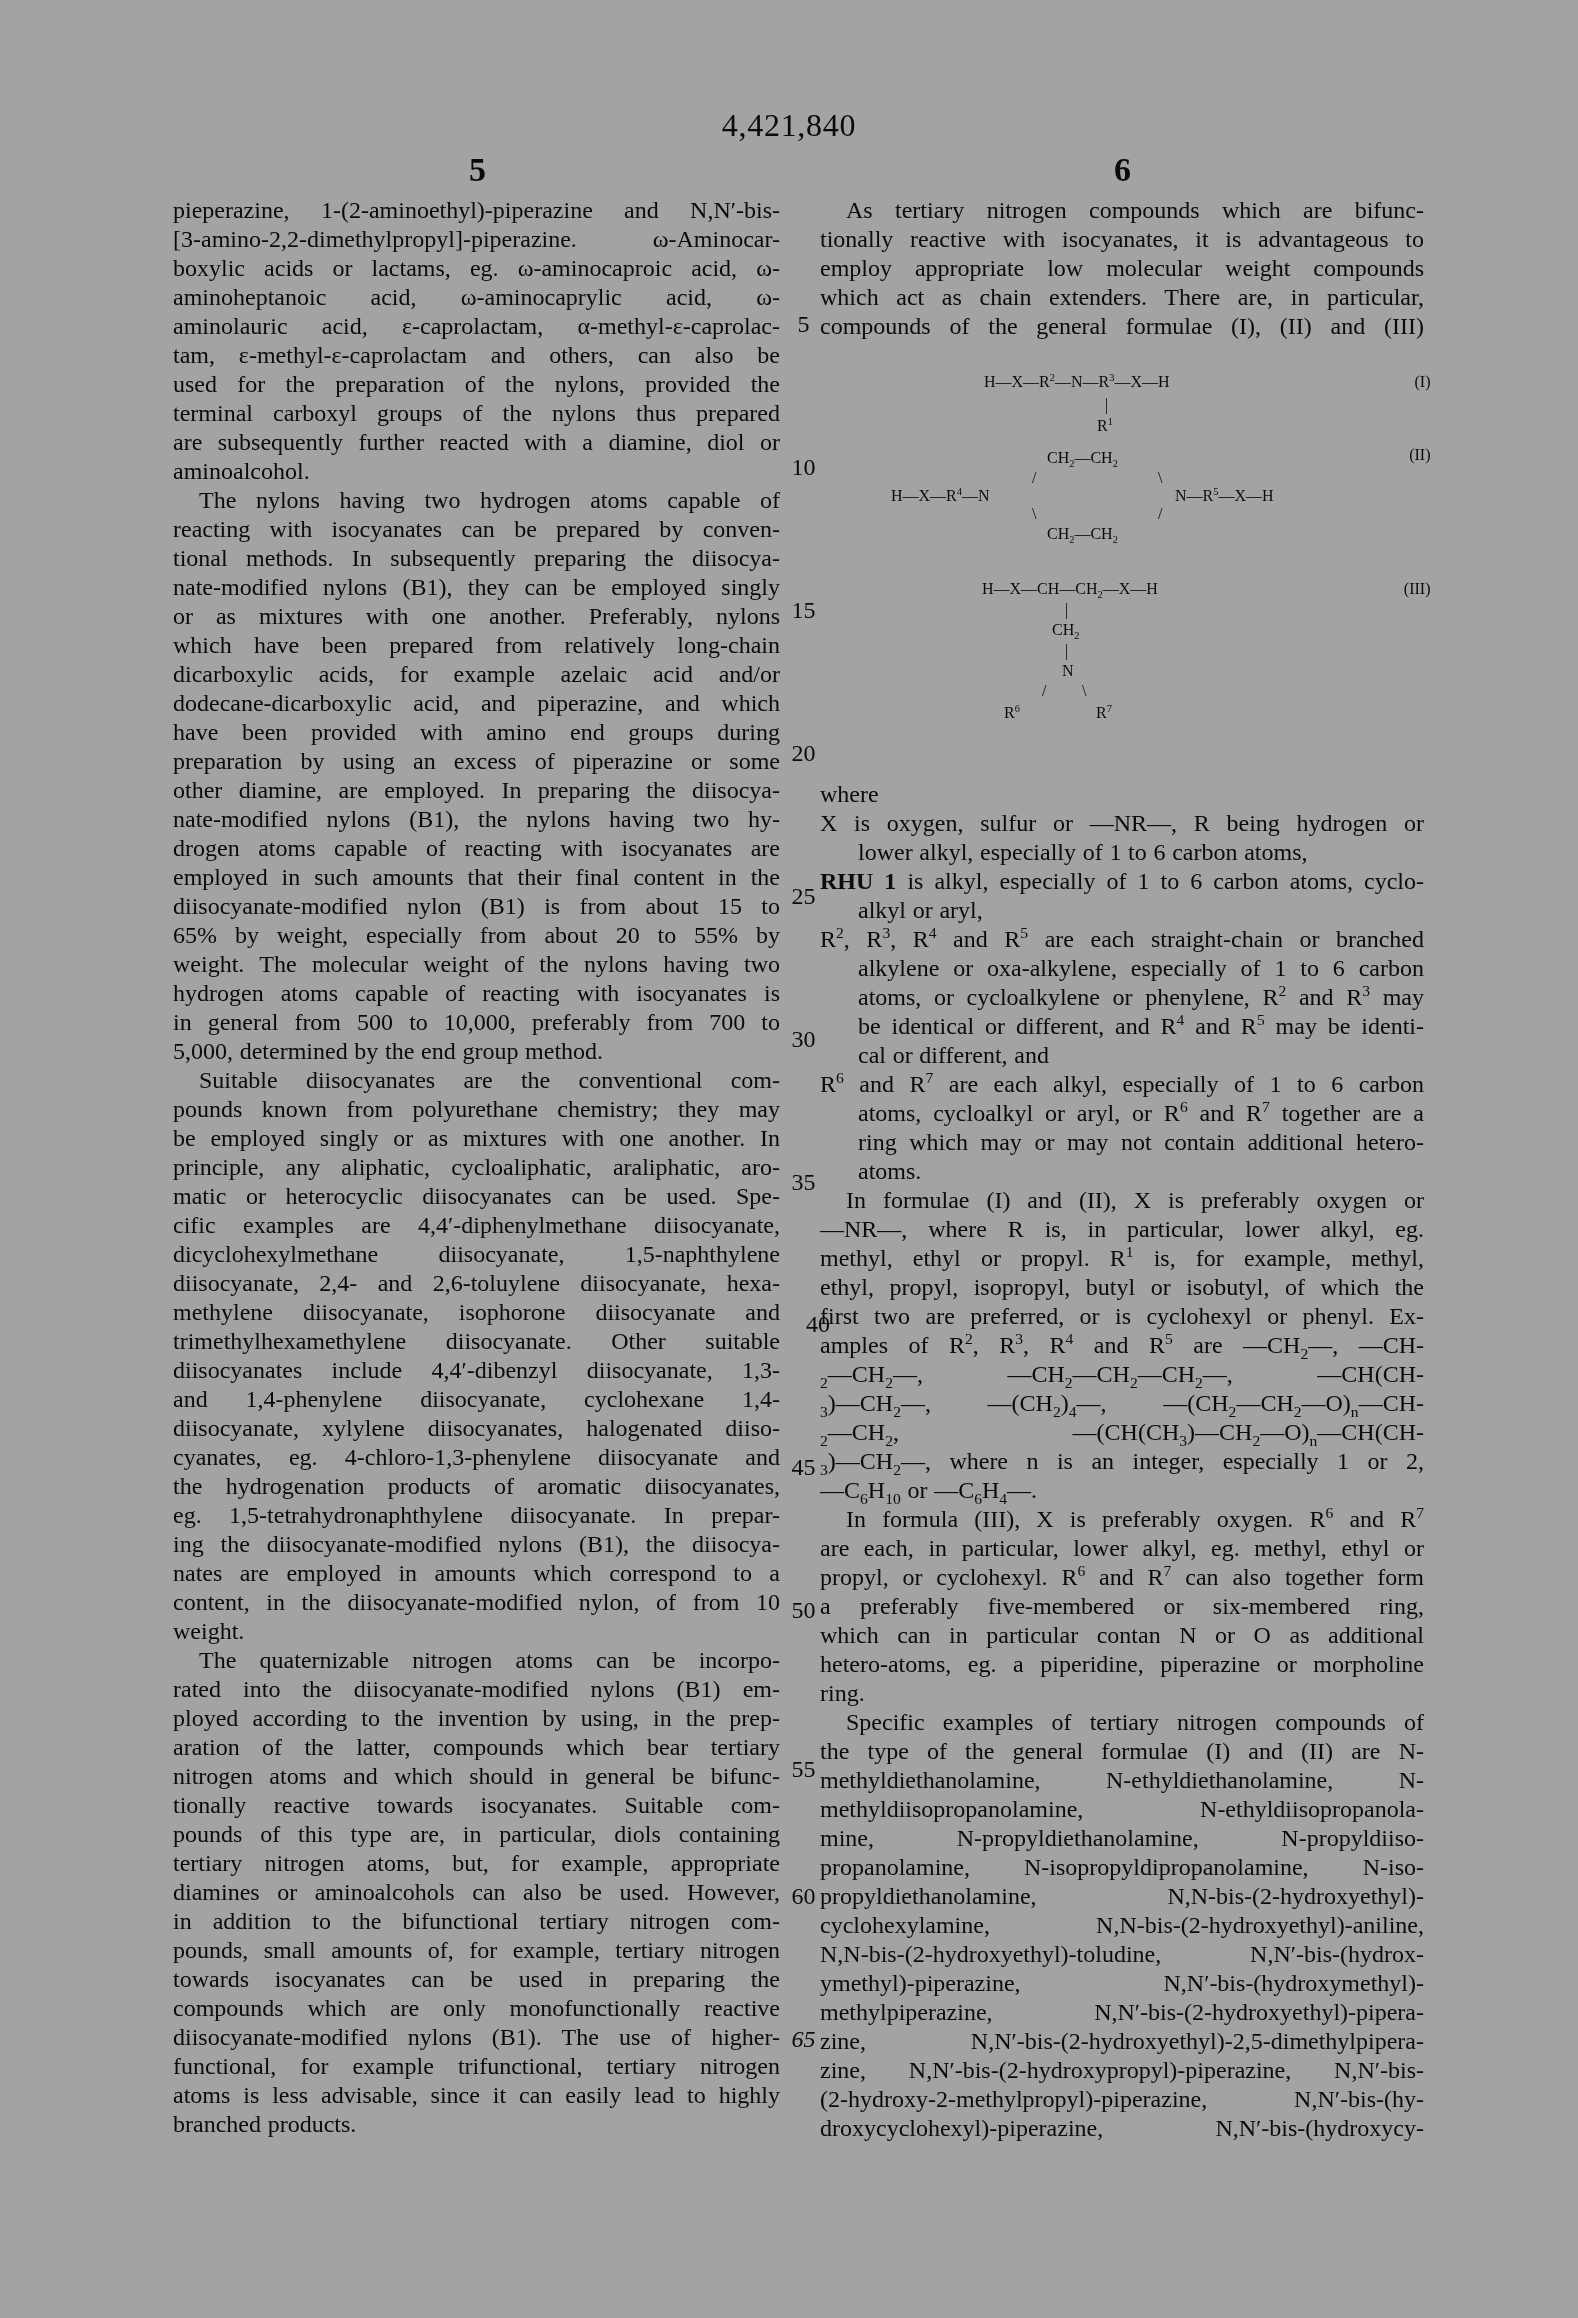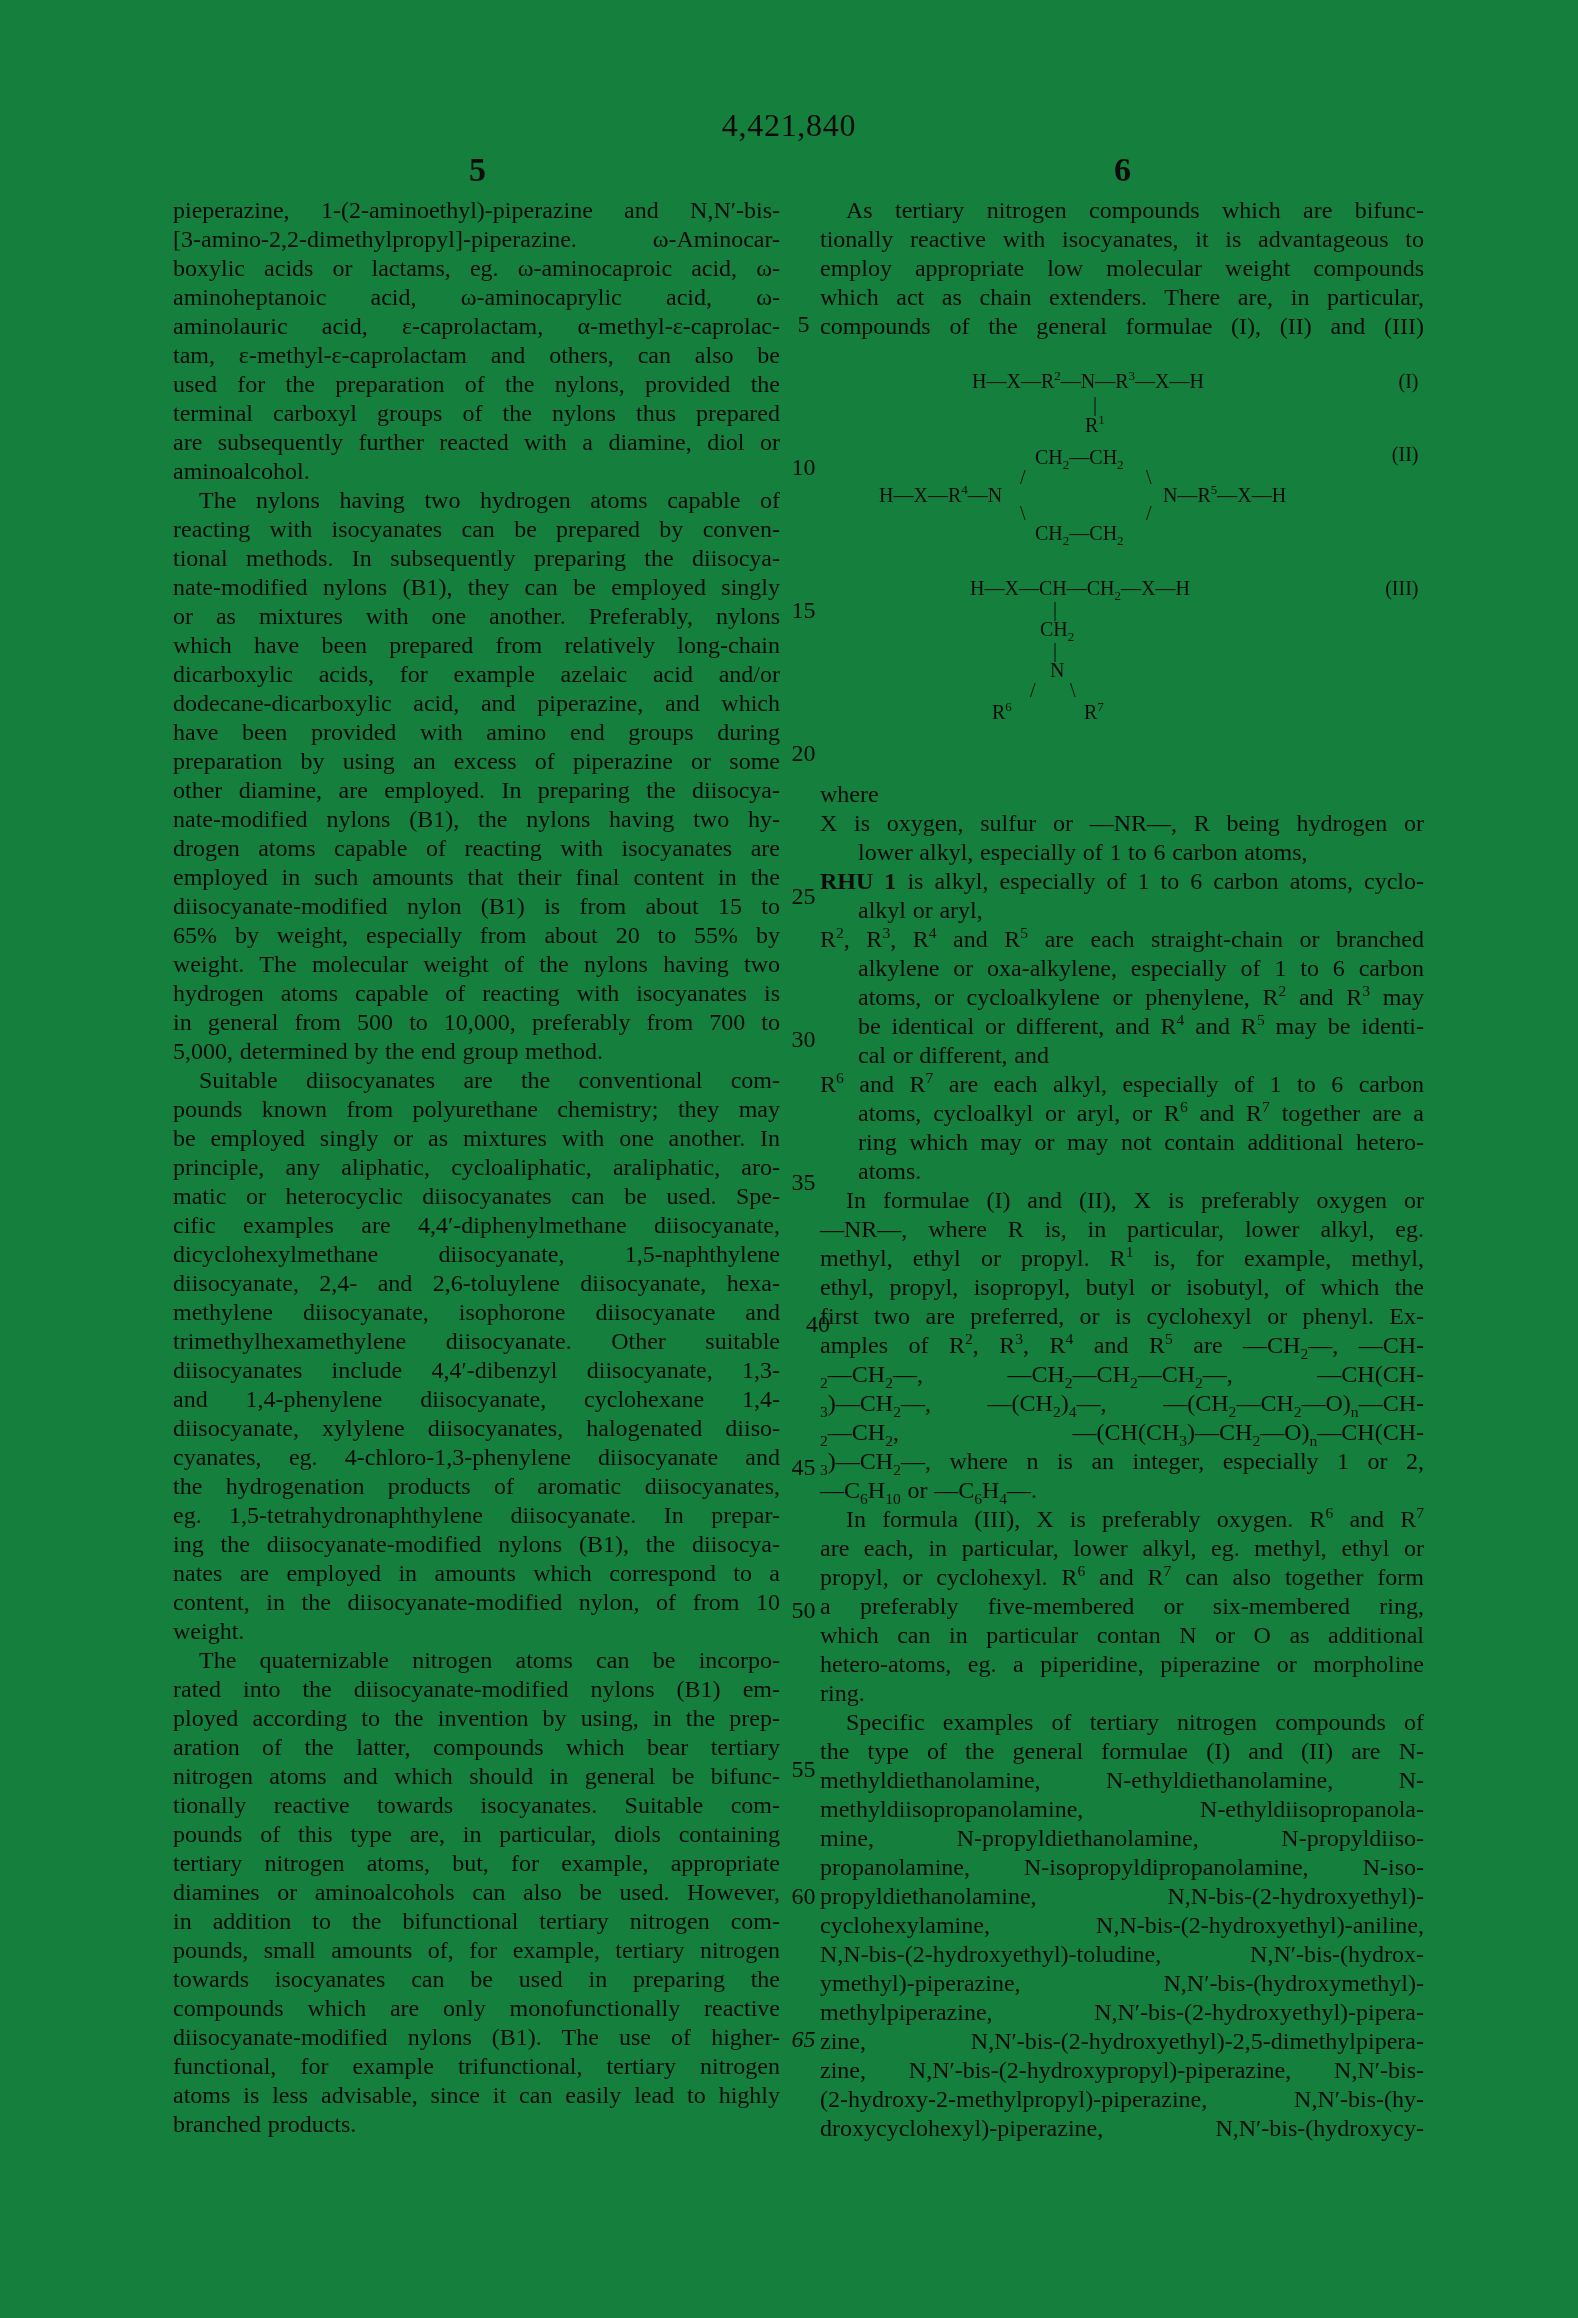--- a/index.html
+++ b/index.html
@@ -1,17 +1,17 @@
 <!DOCTYPE html>
 <html style="font-size:11px"><head>
 <meta charset="utf-8">
 <style>
   html,body { margin:0; padding:0; background:#e8e8e8; }
   .page {
-    position:relative; width:1578px; height:2319px; background:#15803d;
+    position:relative; width:1578px; height:2319px; background:#a3a3a3;
     font-family:"Liberation Serif", serif; color:#0b0b0b; overflow:hidden;
   }
   .patent-number {
     position:absolute; top:107px; left:0; right:0; text-align:center;
     font-size:32px; letter-spacing:0.7px;
   }
   .col-num {
     position:absolute; top:151px; font-size:34px; font-weight:bold;
   }
   .col-num.left { left:457px; width:41px; text-align:center; }
@@ -29,21 +29,21 @@
 
   sup, sub { font-size:65%; line-height:0; }
 
   .gutter { position:absolute; left:777px; top:196px; width:53px; height:1973px; }
   .gutter .ln {
     position:absolute; left:0; width:53px; text-align:center;
     font-size:24px; line-height:29px;
   }
 
   .formulas { position:relative; width:604px; height:439px; }
-  .formula { position:absolute; left:4px; width:604px; font-size:20px; }
+  .formula { position:absolute; left:16px; width:604px; font-size:16px; }
   .formula span { position:absolute; white-space:nowrap; line-height:23px; }
   .formula .flabel { right:9.5px; top:0; }
   #formula-2 .flabel { top:-2.7px; }
 </style>
 </head>
 <body>
 
 <div class="page">
 
   <div class="patent-number">4,421,840</div>

